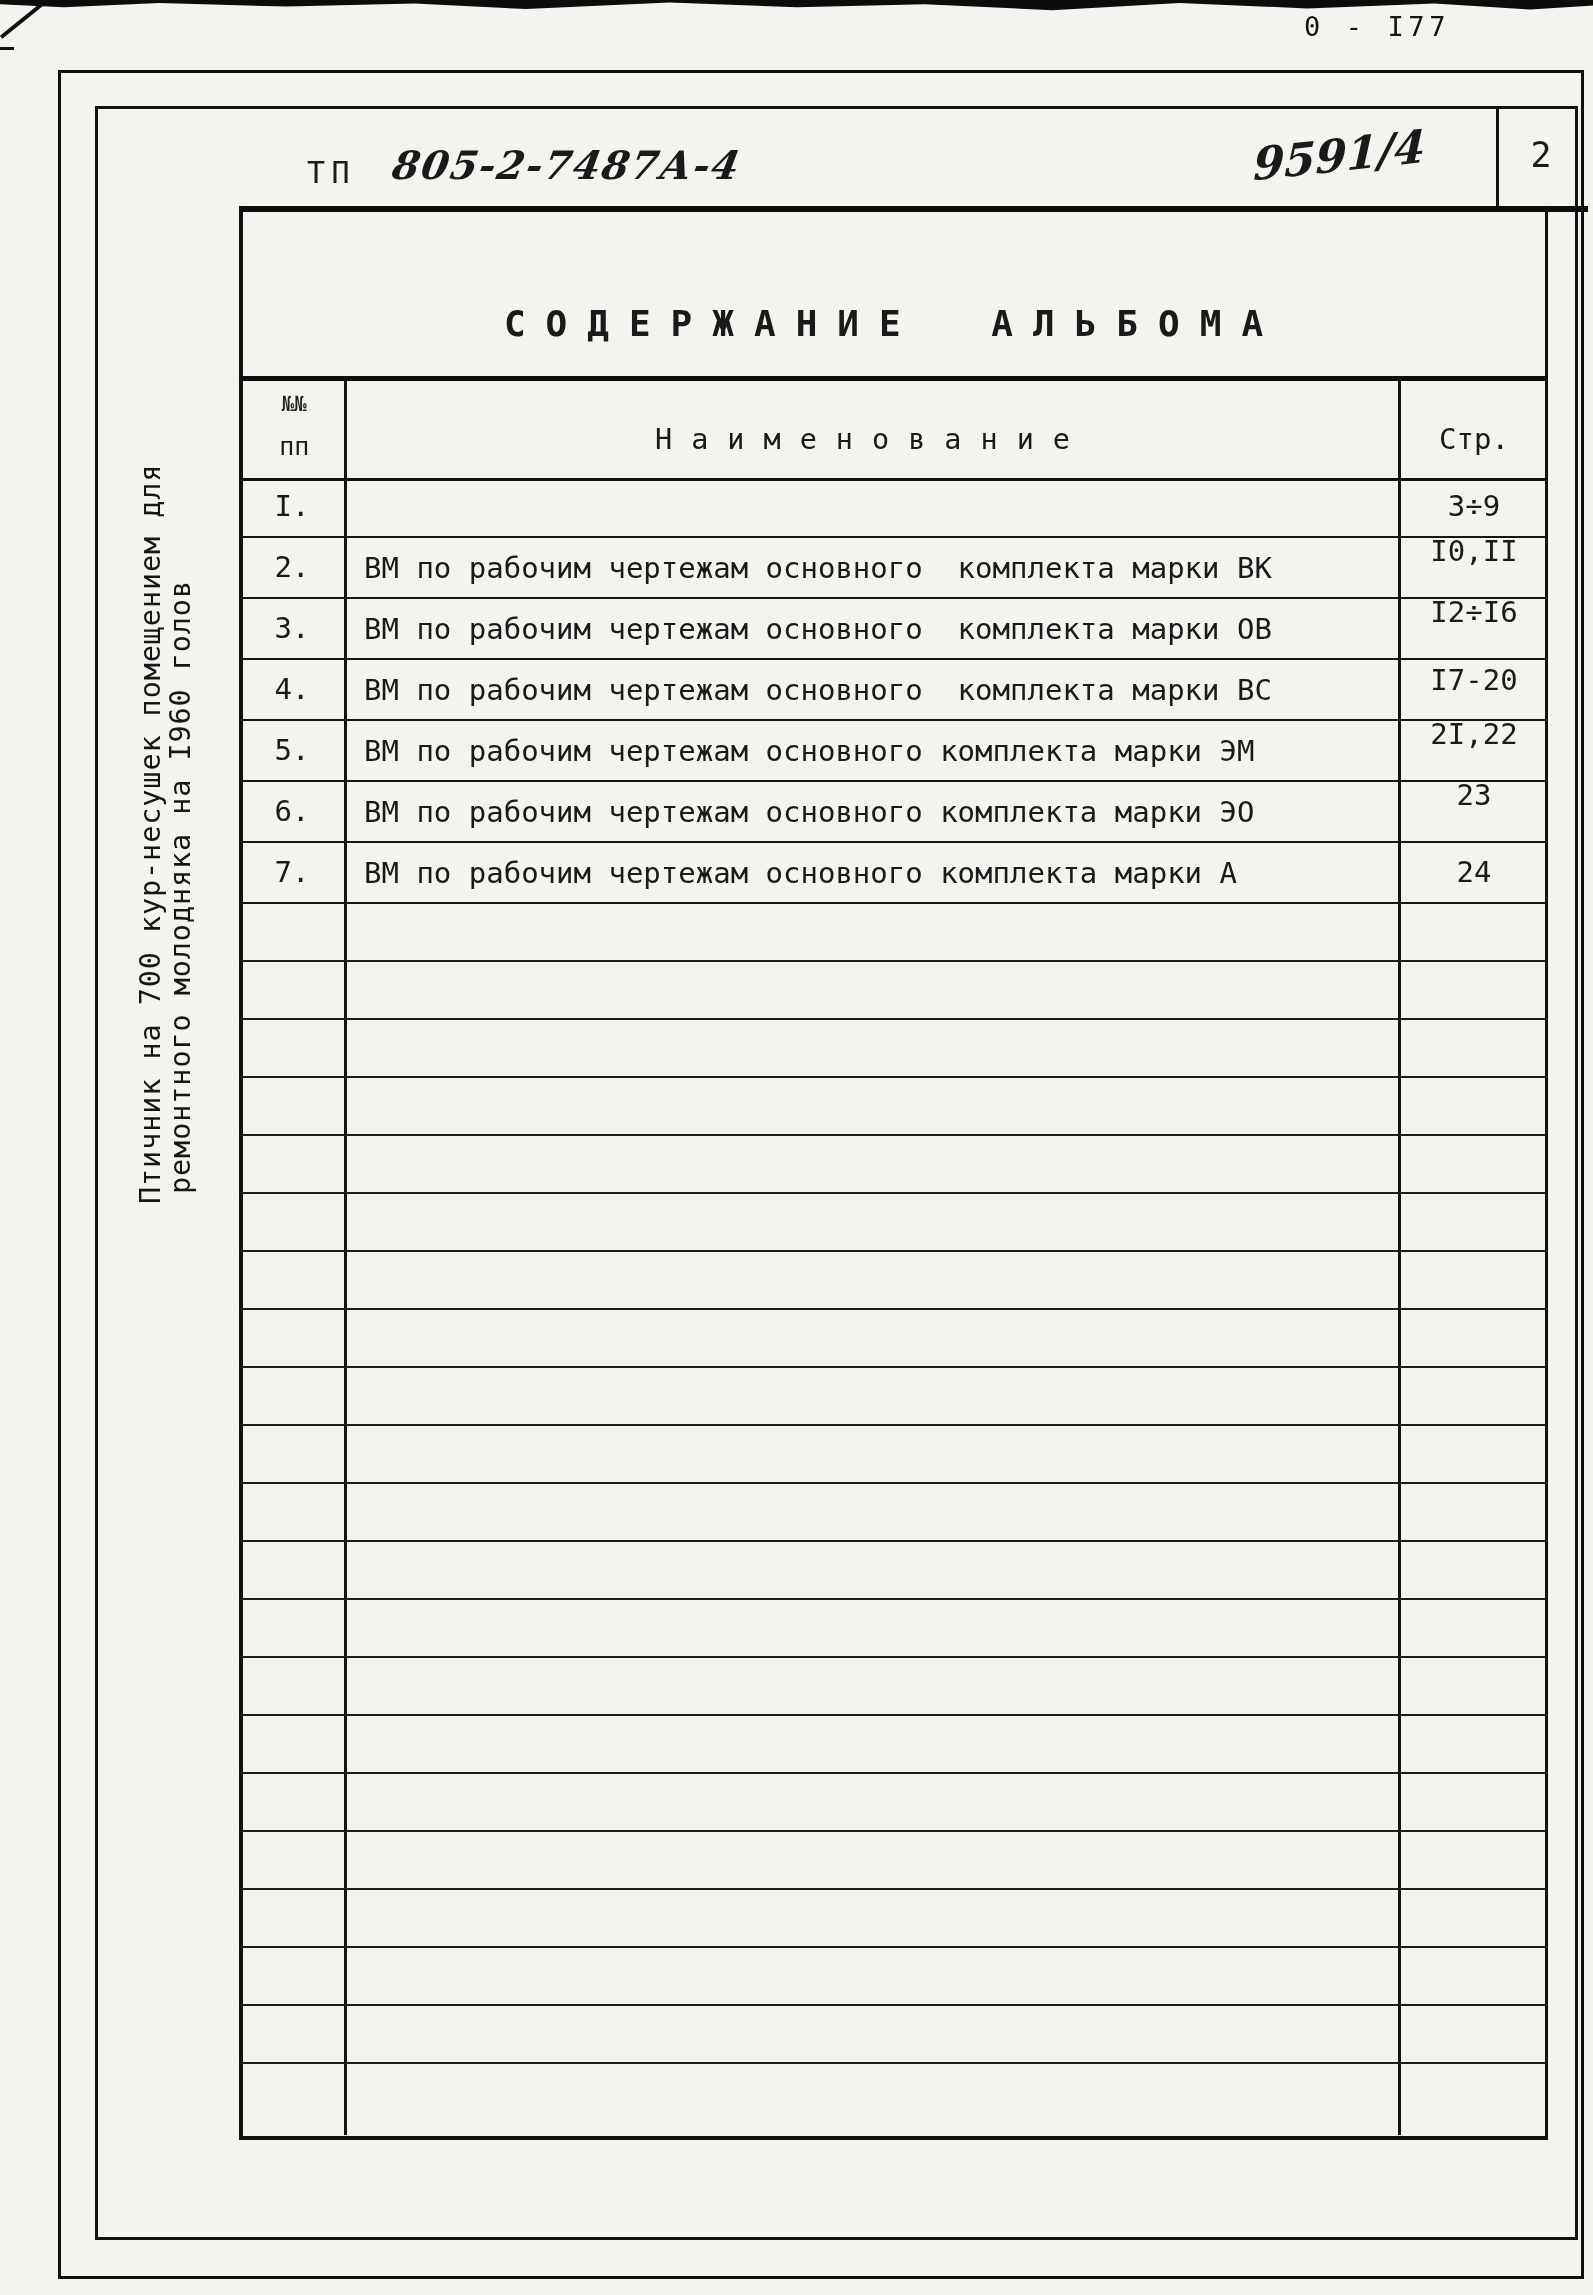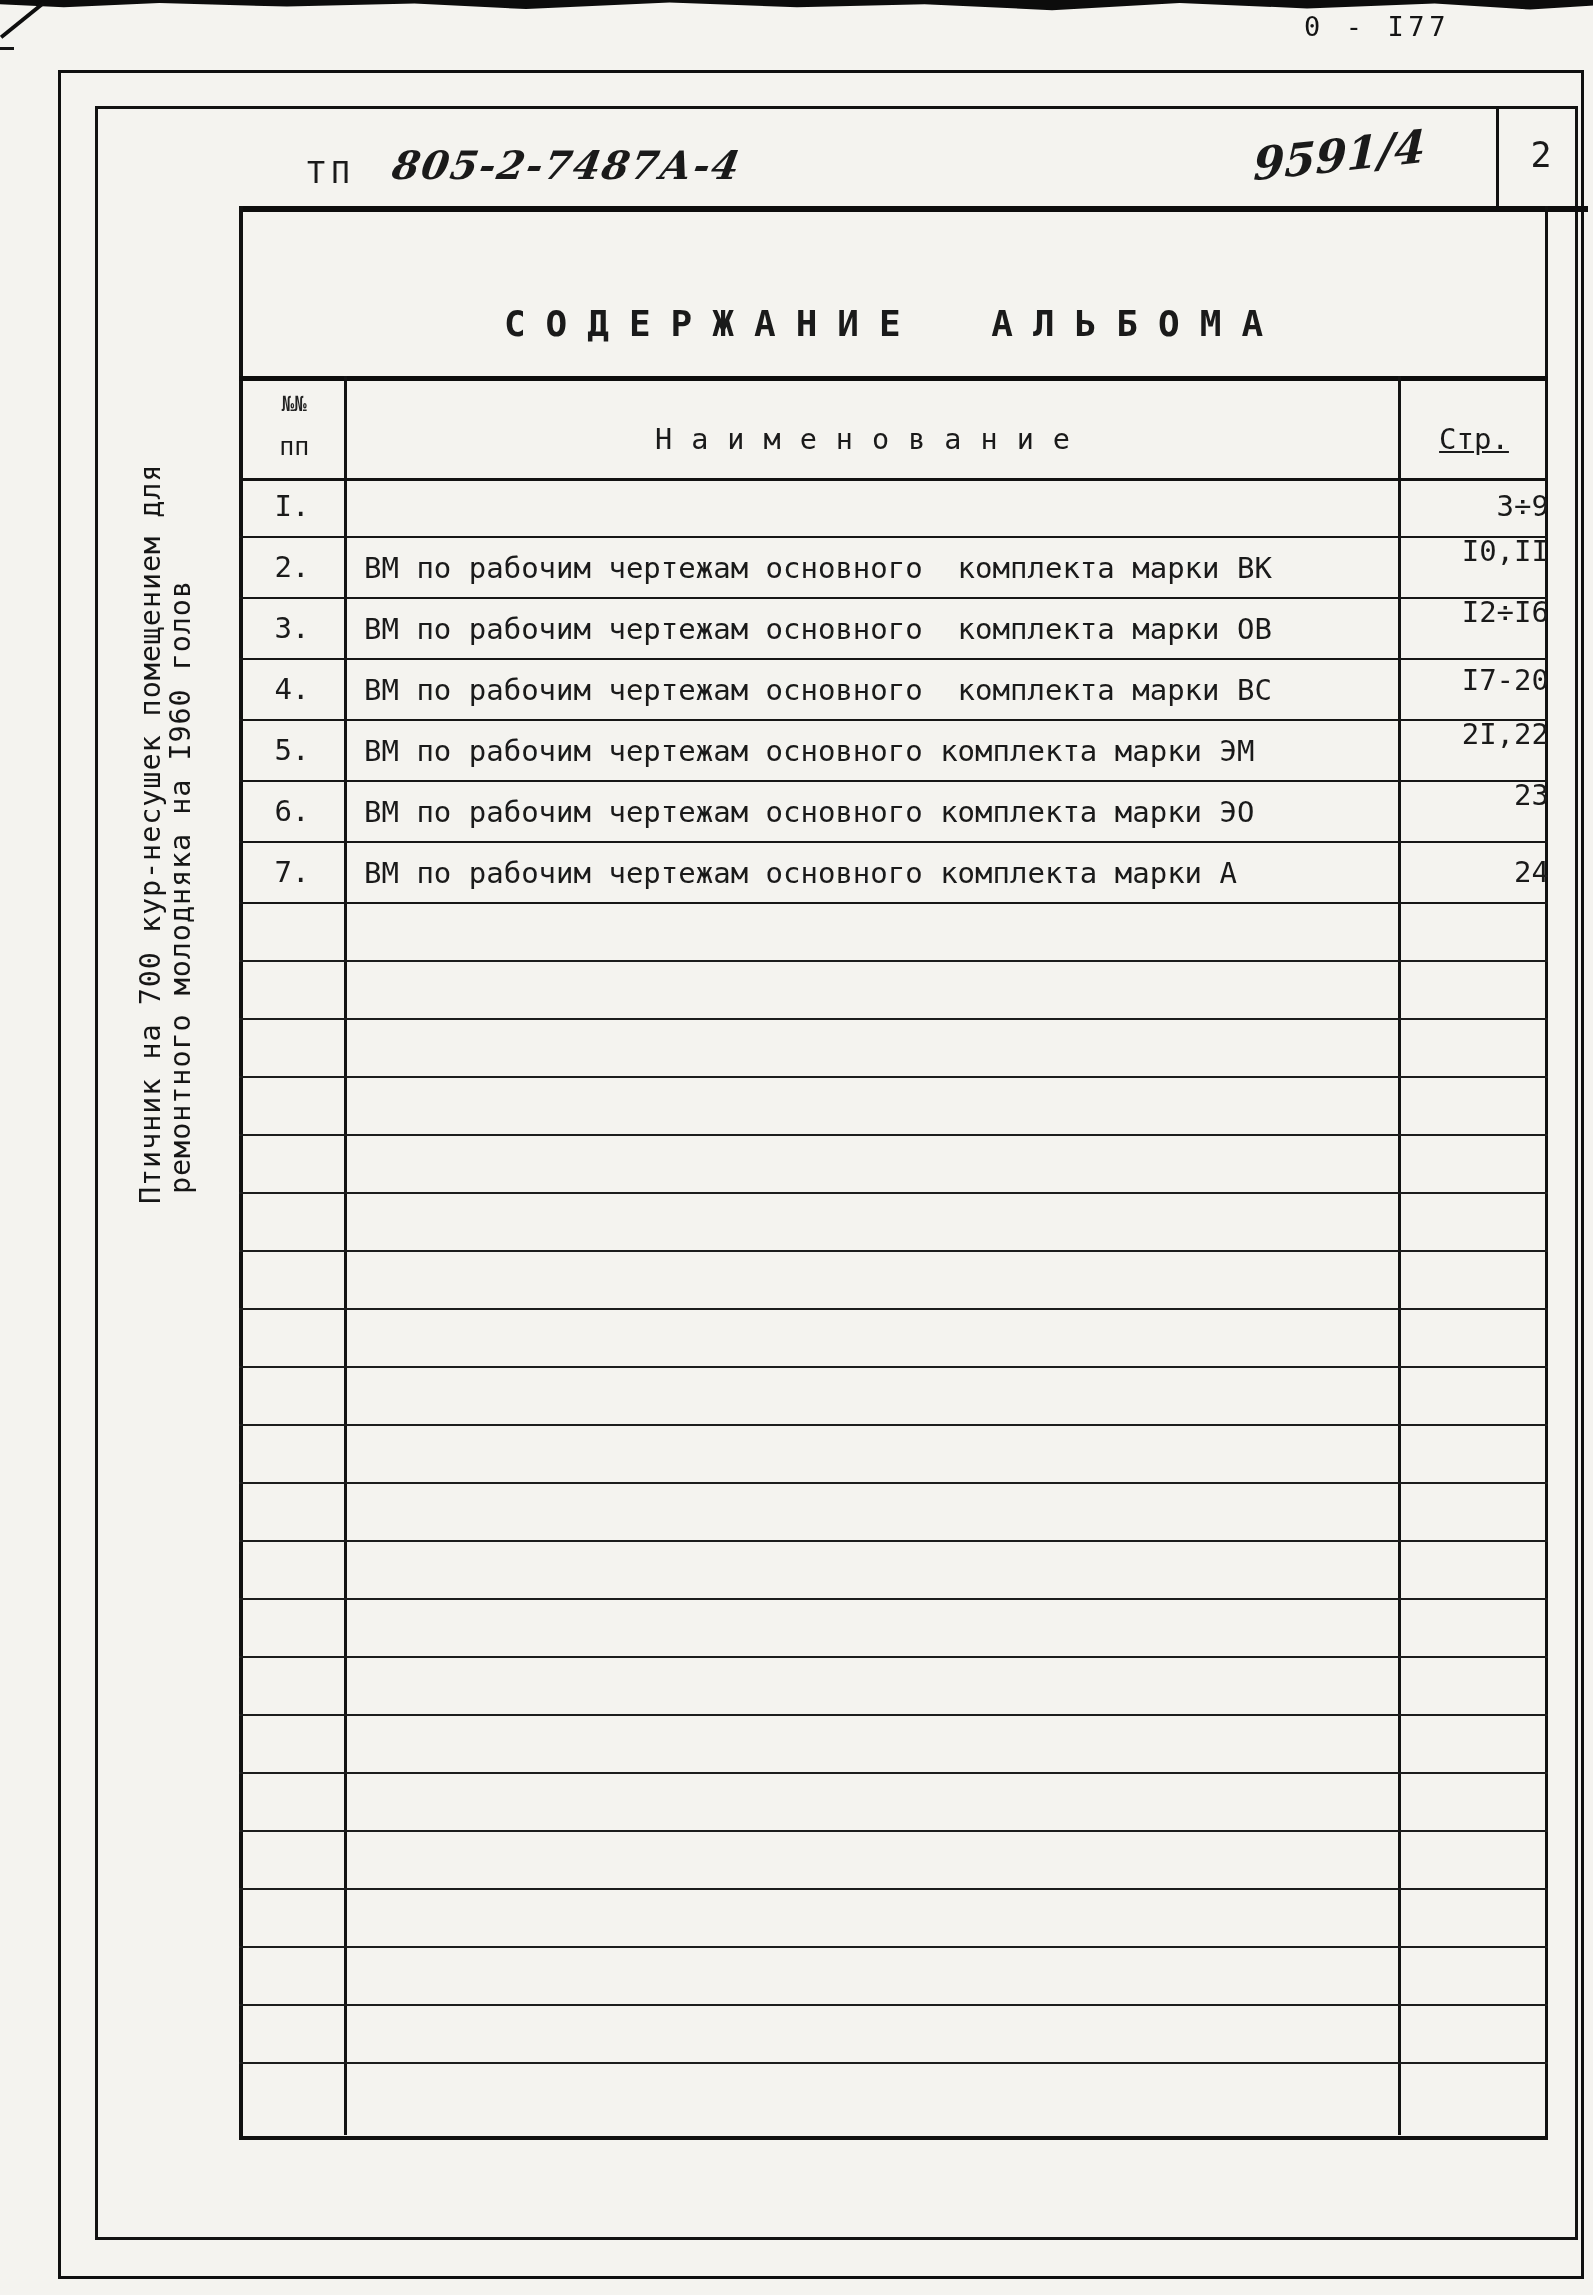--- a/index.html
+++ b/index.html
@@ -40,28 +40,28 @@
   #table-top-line{left:239px;top:376px;width:1309px;height:5px;background:#0d0d0d;}
   #col-divider-1{left:344px;top:376px;width:3.2px;height:1759px;background:#131313;}
   #col-divider-2{left:1398px;top:376px;width:3.2px;height:1759px;background:#131313;}
   #table-header-row{left:239px;top:382px;width:1309px;height:96px;border-bottom:3.7px solid #121212;box-sizing:content-box;}
   .hdr-col1{position:absolute;left:13.8px;top:0;width:83px;text-align:center;}
   .hdr-col1 .t{display:block;font-size:21px;line-height:32px;margin-top:6.4px;color:#222;}
   .hdr-col1 .b{display:block;font-size:25px;line-height:27.5px;margin-top:13px;}
   .hdr-col2{position:absolute;left:106px;top:0;width:1054px;height:96px;line-height:115px;
     text-align:center;font-size:28.5px;letter-spacing:19px;white-space:pre;}
   .hdr-col3{position:absolute;left:1160px;top:0;width:150px;height:96px;line-height:115px;
-    text-align:center;font-size:29px;text-decoration:underline;}
+    text-align:center;font-size:29px;}
   #data-rows{left:239px;top:477px;width:1309px;}
   .row{position:relative;height:61px;border-bottom:2.8px solid #161616;box-sizing:border-box;}
   .c-num{position:absolute;left:0;top:0;width:106px;height:100%;text-align:center;
     font-size:29px;line-height:58px;}
   .c-name{position:absolute;left:106px;top:0;width:1051px;height:100%;padding-left:19px;
     font-size:29px;line-height:61px;white-space:pre;box-sizing:border-box;overflow:hidden;}
-  .c-pages{position:absolute;left:1160px;top:0;width:150px;height:100%;text-align:right;
+  .c-pages{position:absolute;left:1160px;top:0;width:150px;height:100%;text-align:center;
     font-size:29px;line-height:58px;white-space:pre;}
   .row:nth-child(2) .c-pages,.row:nth-child(3) .c-pages,.row:nth-child(5) .c-pages,
   .row:nth-child(6) .c-pages{transform:translateY(-15.6px);}
   .row:nth-child(4) .c-pages{transform:translateY(-9.2px);}
   #empty-rows{left:239px;top:904px;width:1309px;}
   .erow{height:58px;border-bottom:2.3px solid #1c1c1c;box-sizing:border-box;}
   .erow:last-child{border-bottom:none;}
   
   .side-note{position:absolute;transform-origin:0 0;transform:rotate(-90deg);
     font-size:28.5px;letter-spacing:0.9px;white-space:pre;color:#161616;}

